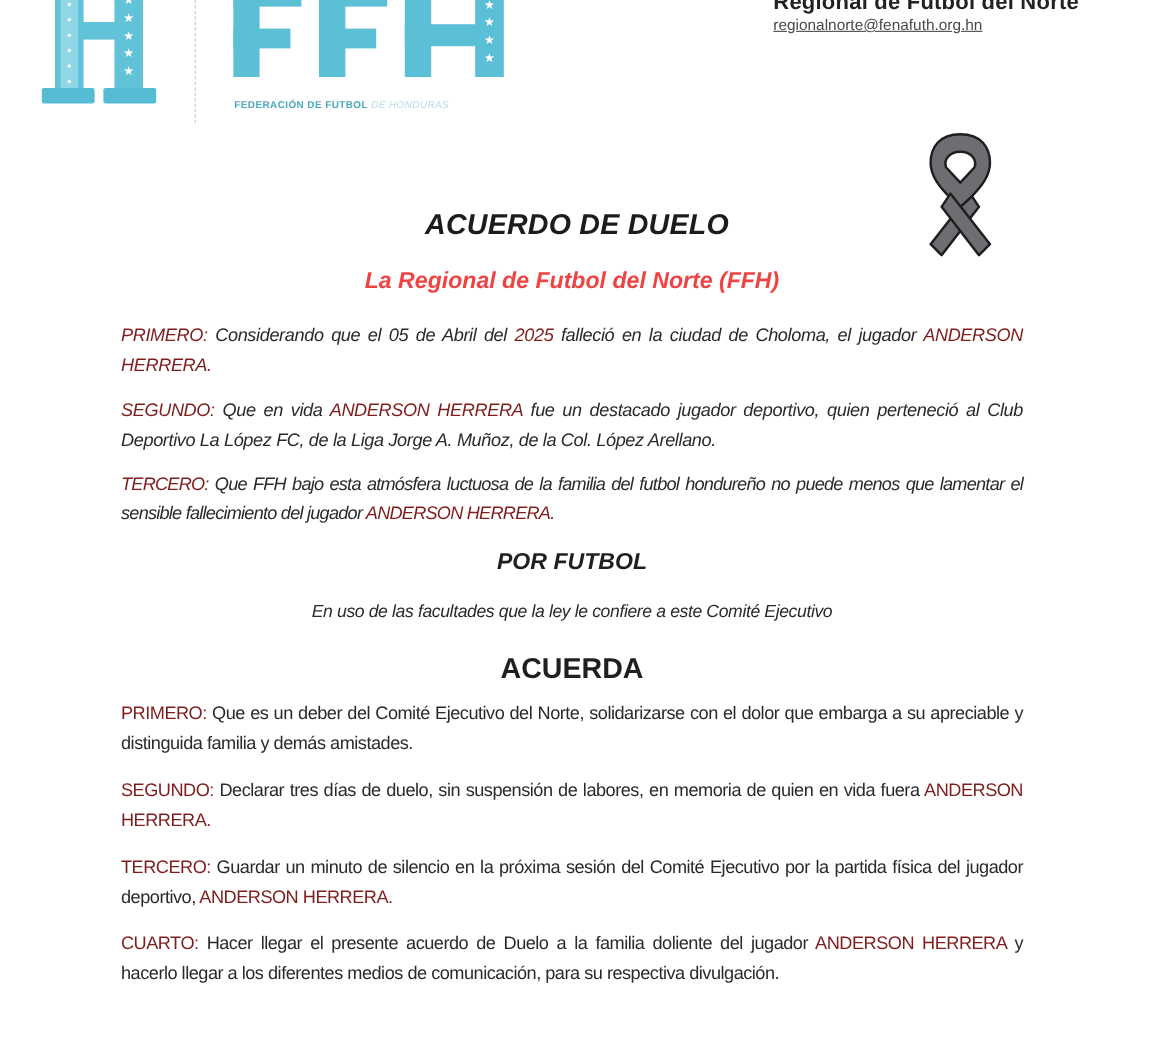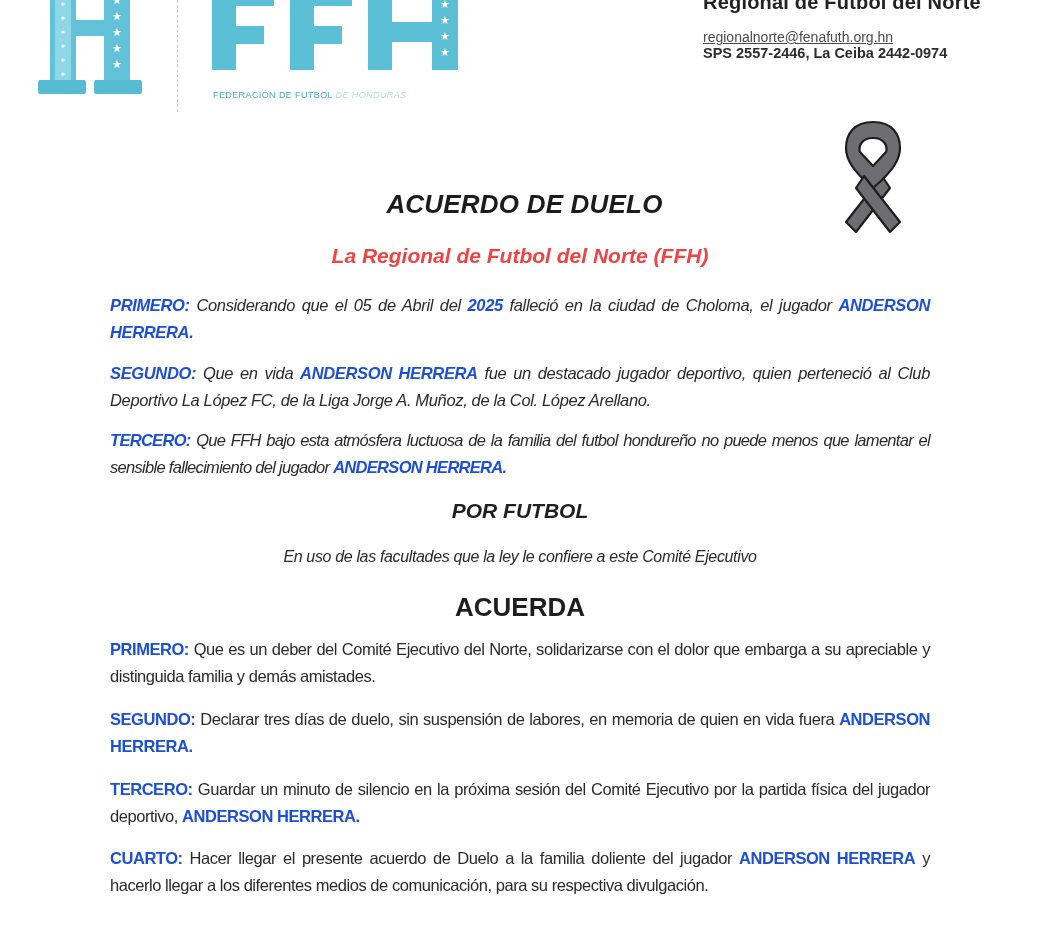--- a/index.html
+++ b/index.html
@@ -41,21 +41,21 @@
     .logo-caption {
       position: absolute;
       left: 213px;
       top: 90px;
       font-size: 9px;
       letter-spacing: 0.4px;
       white-space: nowrap;
       color: #5ab4c8;
     }
     .logo-caption b {
-      font-weight: 400;
+      font-weight: 700;
       color: #4aa8bf;
     }
     .logo-caption span.faint {
       color: #b6dbe5;
       font-weight: 400;
       font-style: italic;
     }
     .contact {
       position: absolute;
       left: 703px;
@@ -64,21 +64,21 @@
       color: #2a2a2a;
     }
     .contact .org {
       font-size: 20px;
       font-weight: 700;
       letter-spacing: 0.2px;
       white-space: nowrap;
       color: #222;
     }
     .contact .email {
-      margin-top: 18px;
+      margin-top: 3px;
       font-size: 14px;
       text-decoration: underline;
       color: #4a4a4a;
       white-space: nowrap;
     }
     .contact .phones, .contact .city {
       font-size: 14.5px;
       font-weight: 600;
       margin-top: 2px;
       white-space: nowrap;
@@ -126,22 +126,22 @@
       text-align: justify;
     }
     .para.italic {
       font-style: italic;
       letter-spacing: -0.35px;
     }
     .para.upright {
       letter-spacing: -0.45px;
     }
     .para b, .para .b {
-      font-weight: 700;
-      color: #1d4ed8;
+      font-weight: 400;
+      color: #7f1d1d;
     }
     .section-head {
       position: absolute;
       left: 0;
       width: 1040px;
       text-align: center;
       font-weight: 700;
       color: #1f1f1f;
     }
     .por-tanto {
@@ -225,21 +225,20 @@
 </svg>
 
 <div class="logo-caption">
   <b>FEDERACIÓN DE FUTBOL</b>
   <span class="faint">DE HONDURAS</span>
 </div>
 
 <div class="contact">
   <div class="org">Regional de Futbol del Norte</div>
   <div class="email">regionalnorte@fenafuth.org.hn</div>
-  <div class="phones">SPS 2557-2446, La Ceiba 2442-0974</div>
 </div>
 
 <svg class="ribbon" viewBox="0 0 74 118">
   <g stroke="#1e1e1e" stroke-width="2.2" stroke-linejoin="round" fill="#6d6d72">
 
     <path d="M46 58 L10 104 L20 114 L54 70 Z"></path>
 
     <path d="M37 4 C18 4 10 16 10 30 C10 42 18 52 28 62 L37 70 L46 62 C56 52 64 42 64 30 C64 16 56 4 37 4 Z M37 20 C48 20 52 28 50 34 L37 48 L24 34 C22 28 26 20 37 20 Z" fill-rule="evenodd"></path>
 
     <path d="M28 58 L64 104 L54 114 L20 70 Z"></path>

